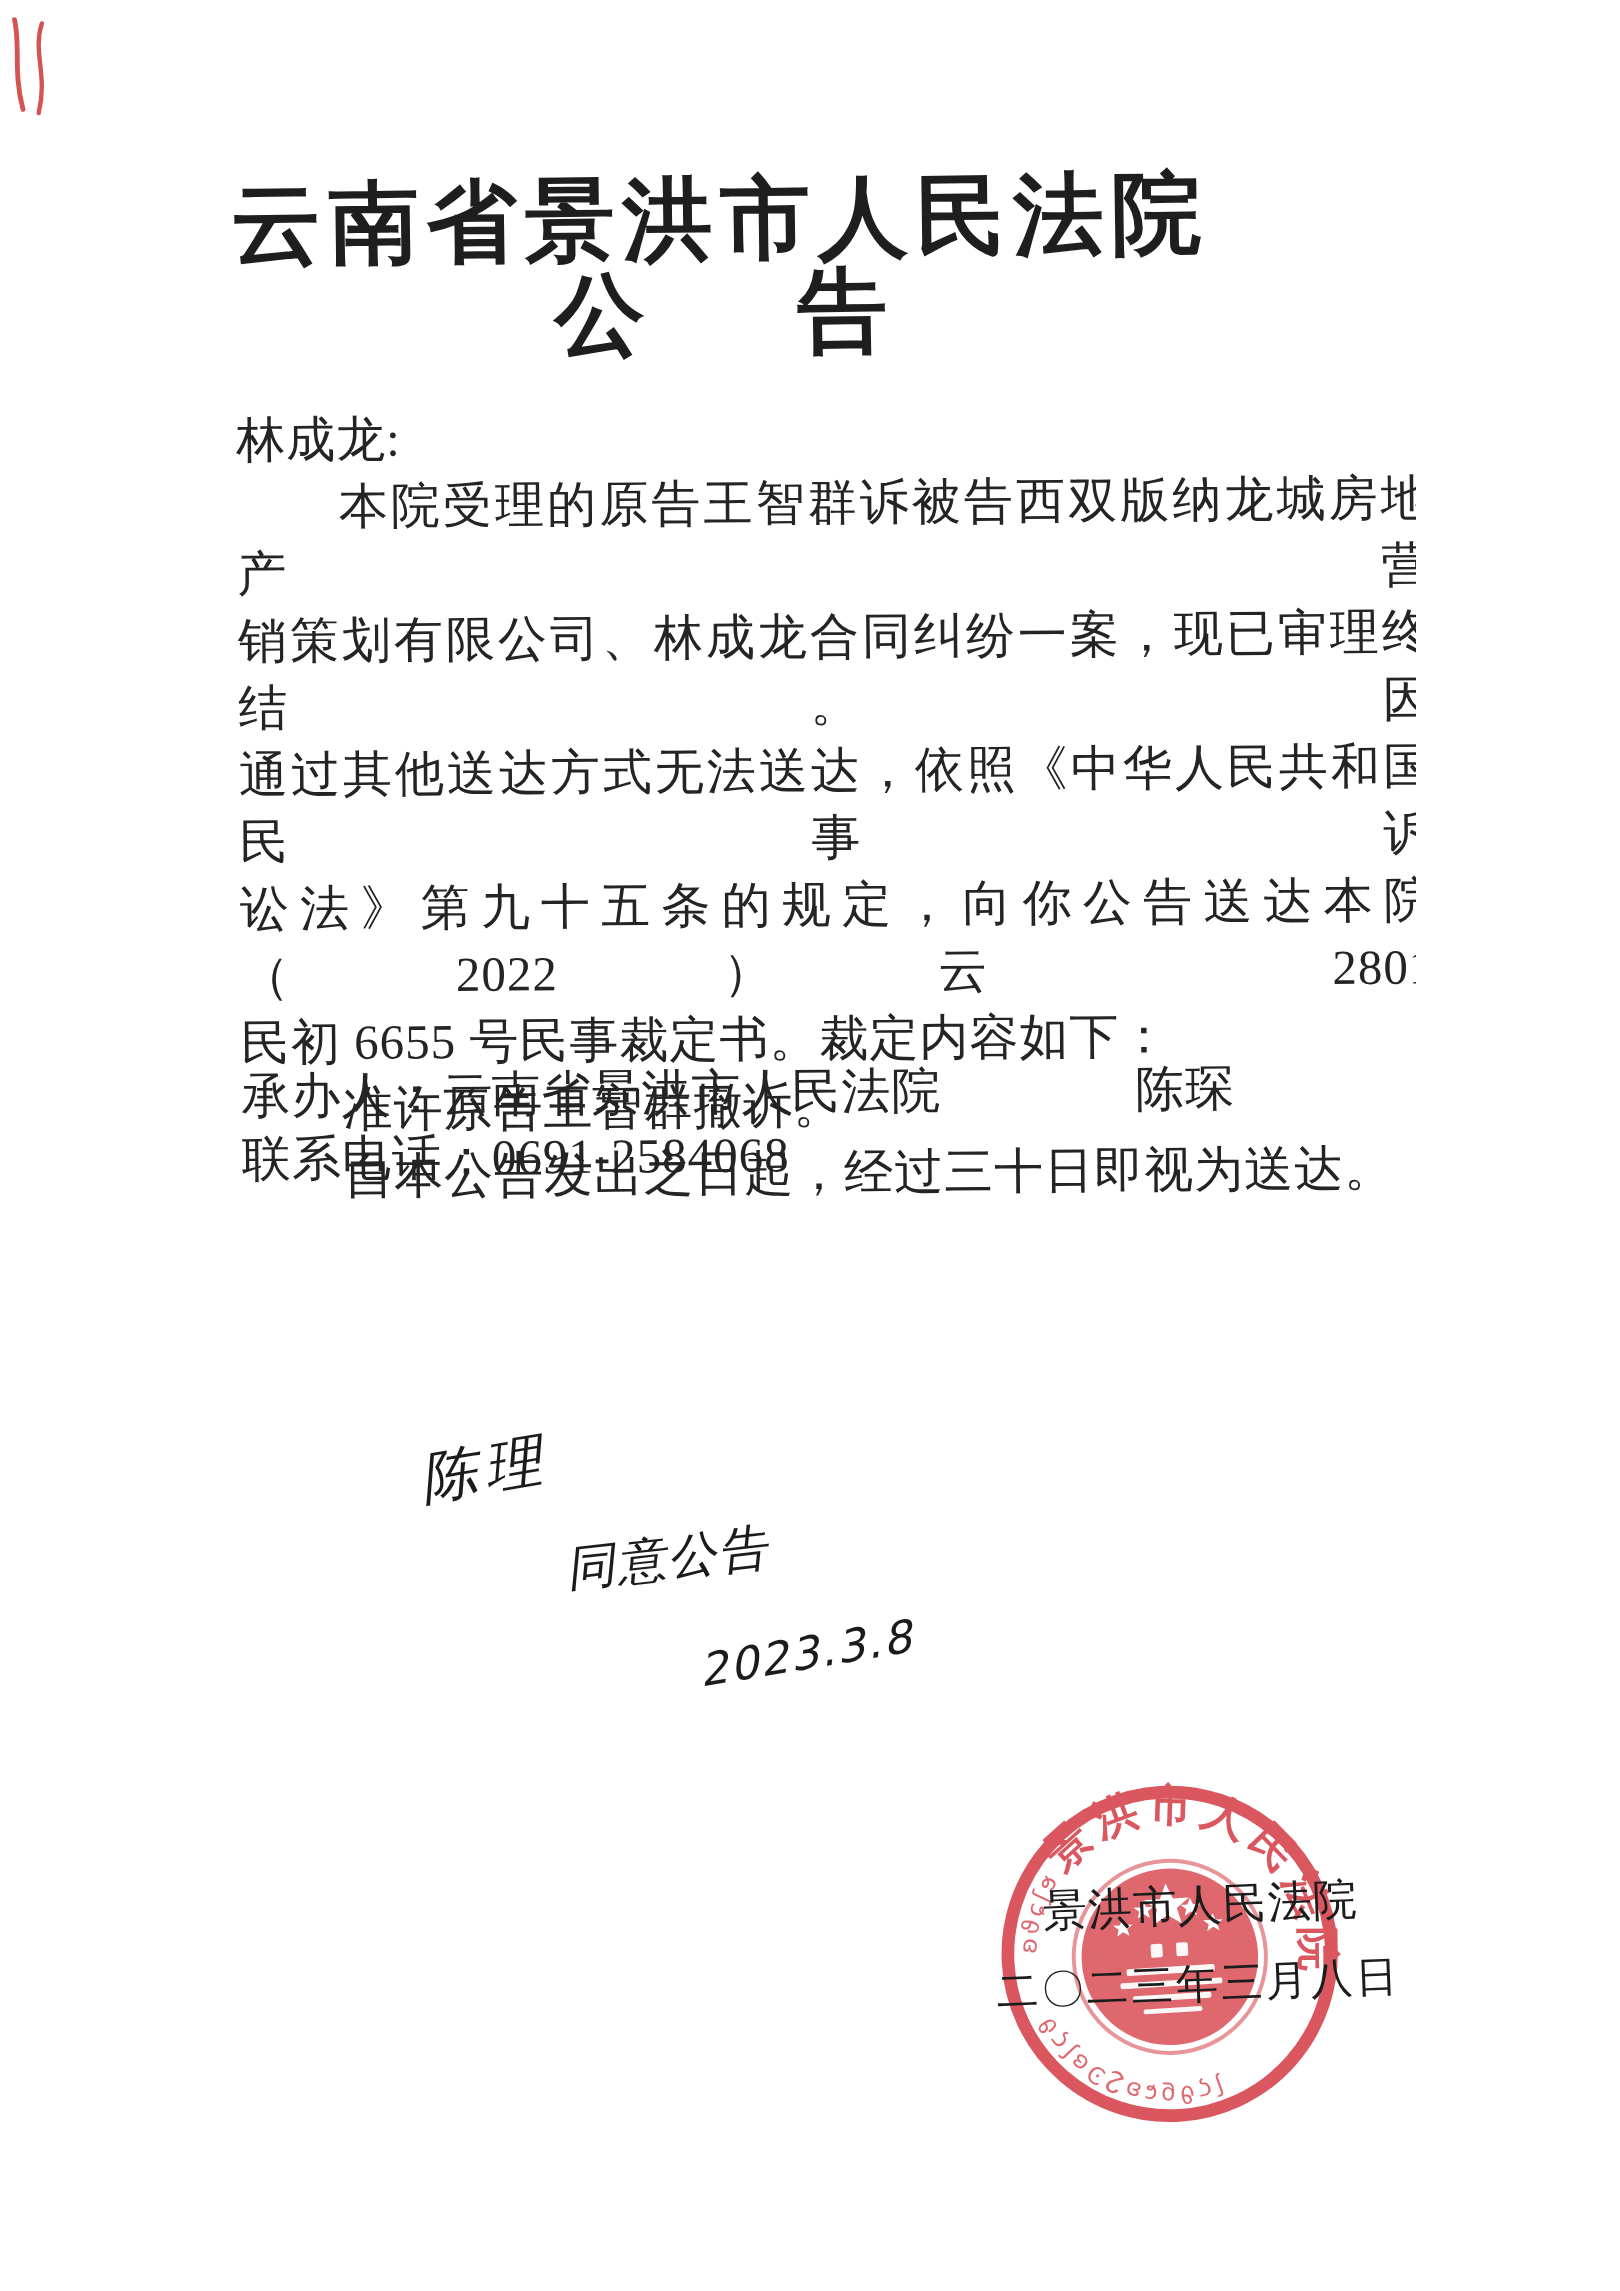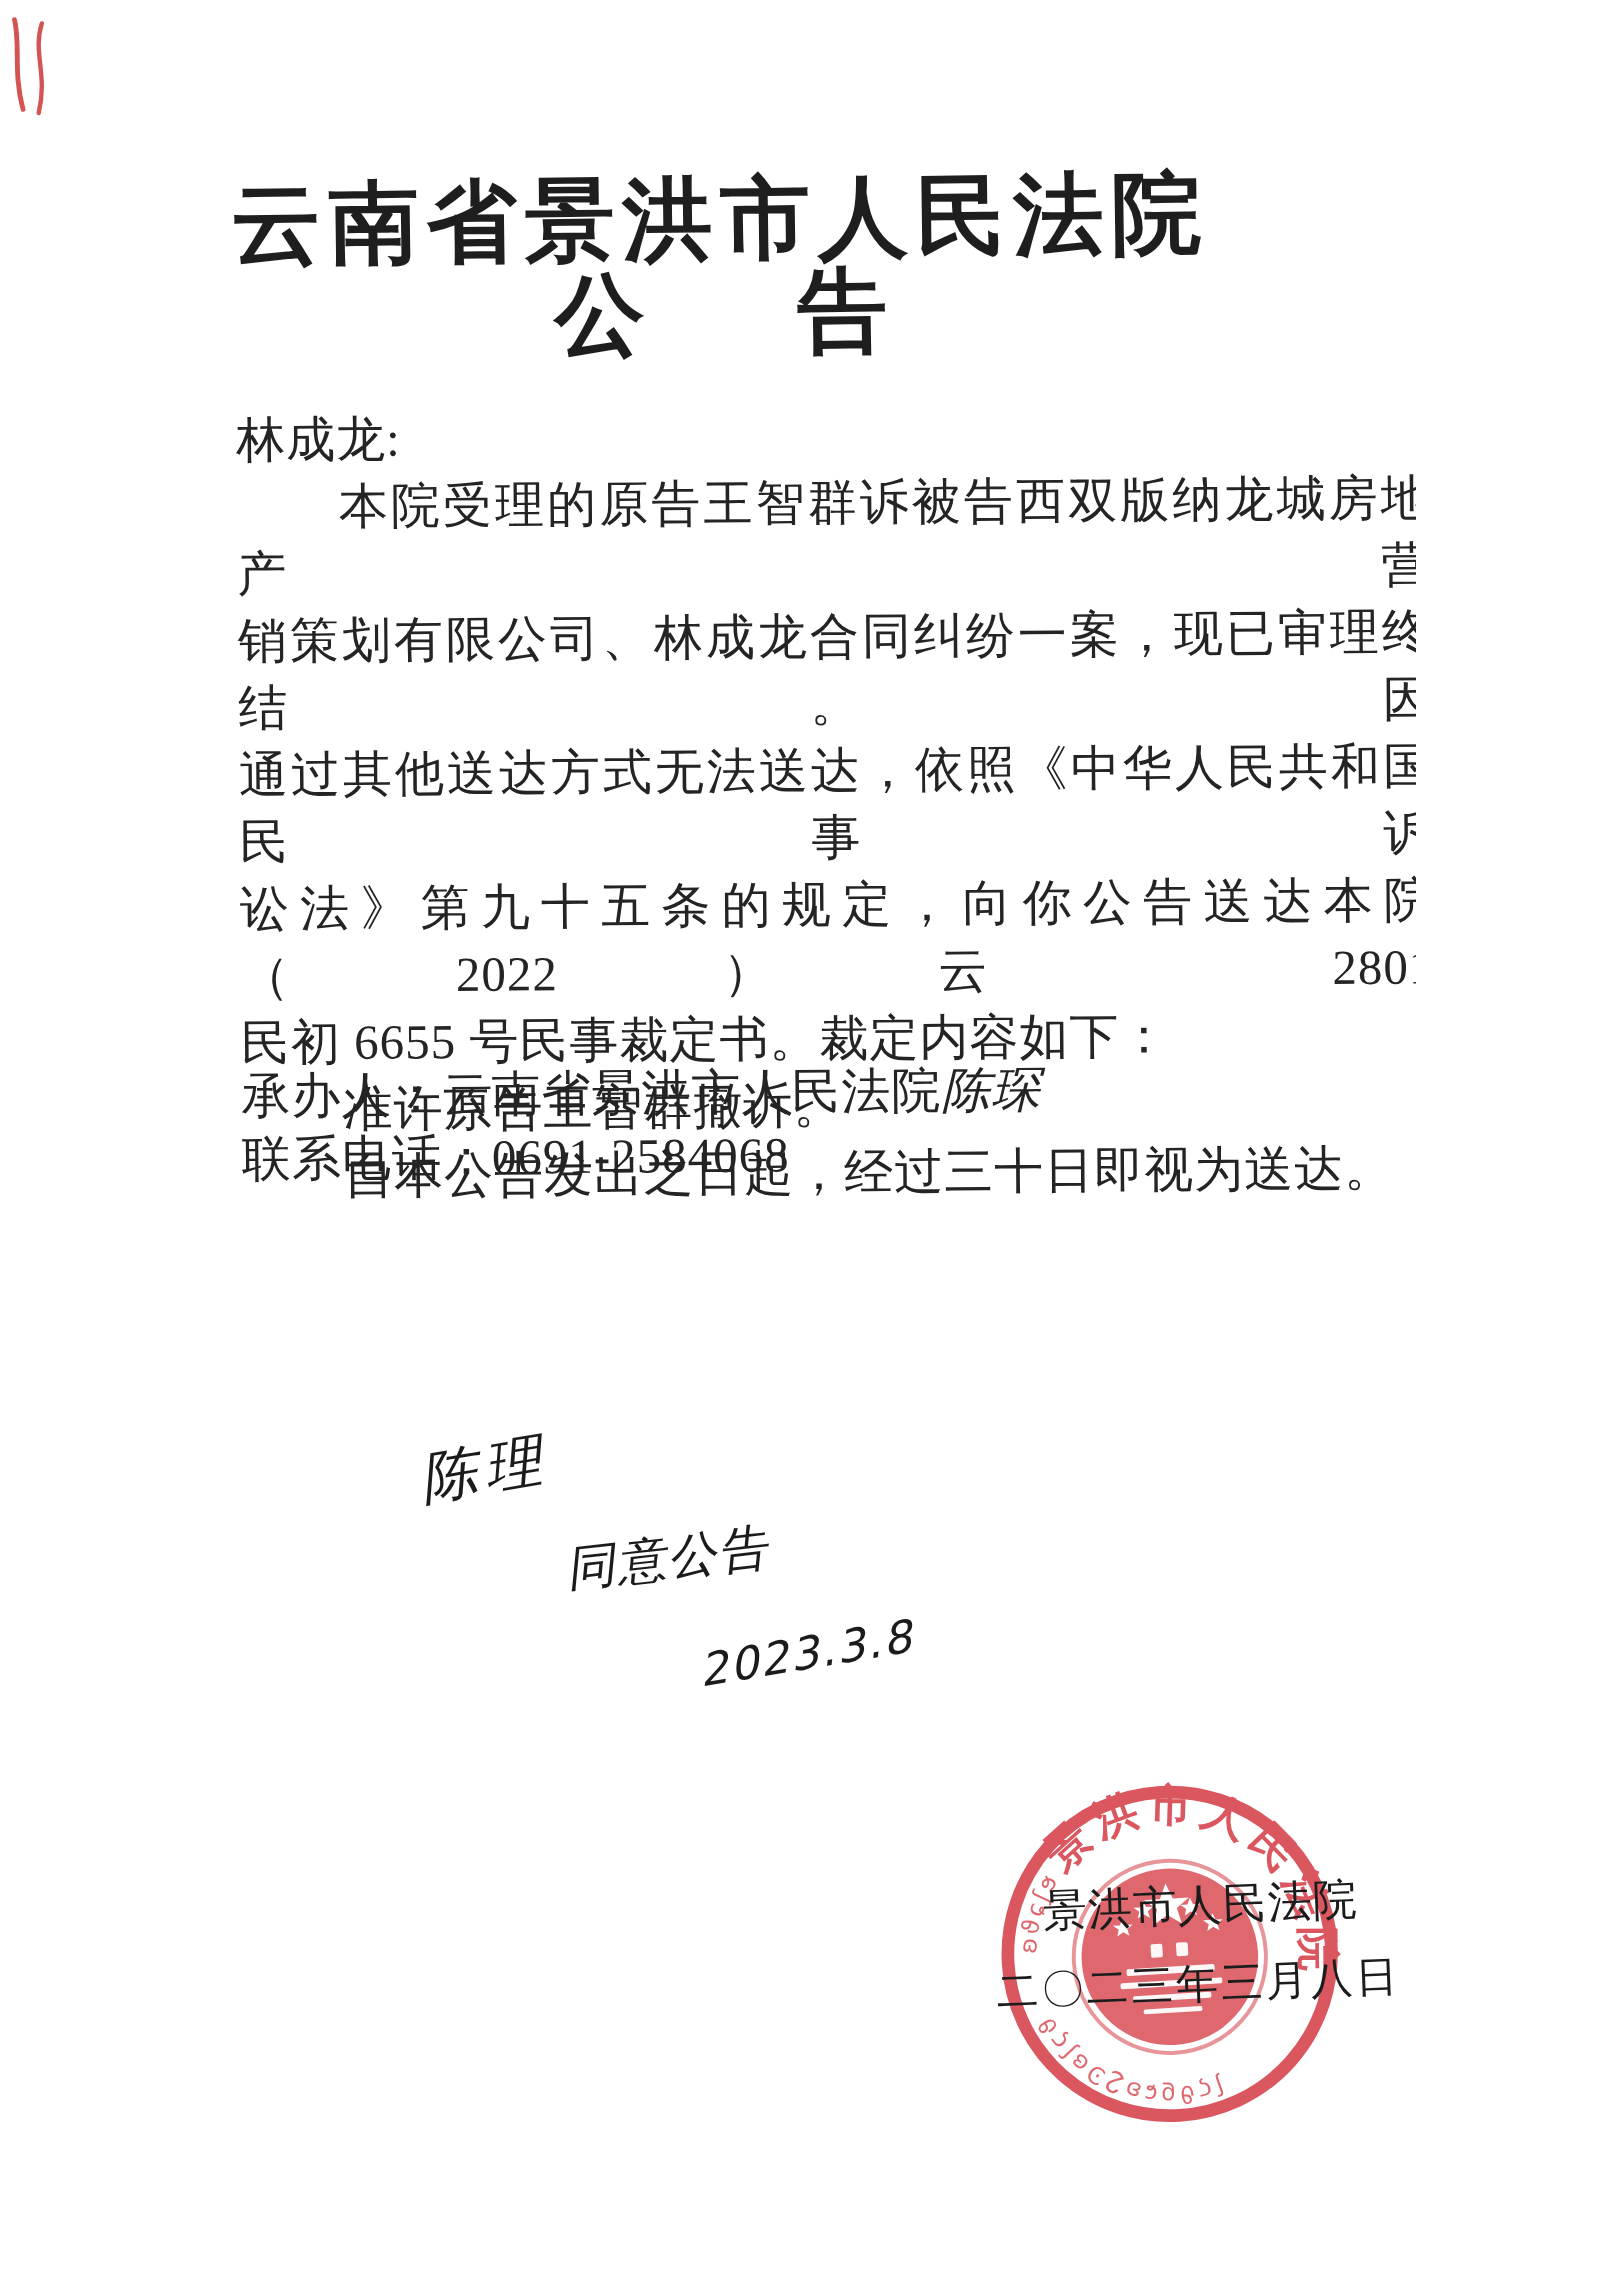--- a/index.html
+++ b/index.html
@@ -43,21 +43,21 @@
     text-align:justify;text-align-last:justify;
     text-justify:inter-character;
   }
   .bline.indent{text-indent:102px;}
   
   .contact-block{
     position:absolute;left:240px;top:1061px;
     font-size:49px;line-height:63px;color:#242424;letter-spacing:1px;
     white-space:nowrap;
   }
-  .handler-name{display:inline-block;font-style:italic;}
+  .handler-name{display:inline-block;margin-left:194px;}
   
   .hand{position:absolute;color:#1b1b1b;font-weight:400;white-space:nowrap;}
   .hand-sig{
     left:420px;top:1429px;font-size:57px;letter-spacing:7.8px;
     transform:rotate(-9deg) skewX(-14deg);
   }
   .hand-note{
     left:564px;top:1525px;font-size:49px;letter-spacing:2px;
     transform:rotate(-6deg) skewX(-12deg);
   }

